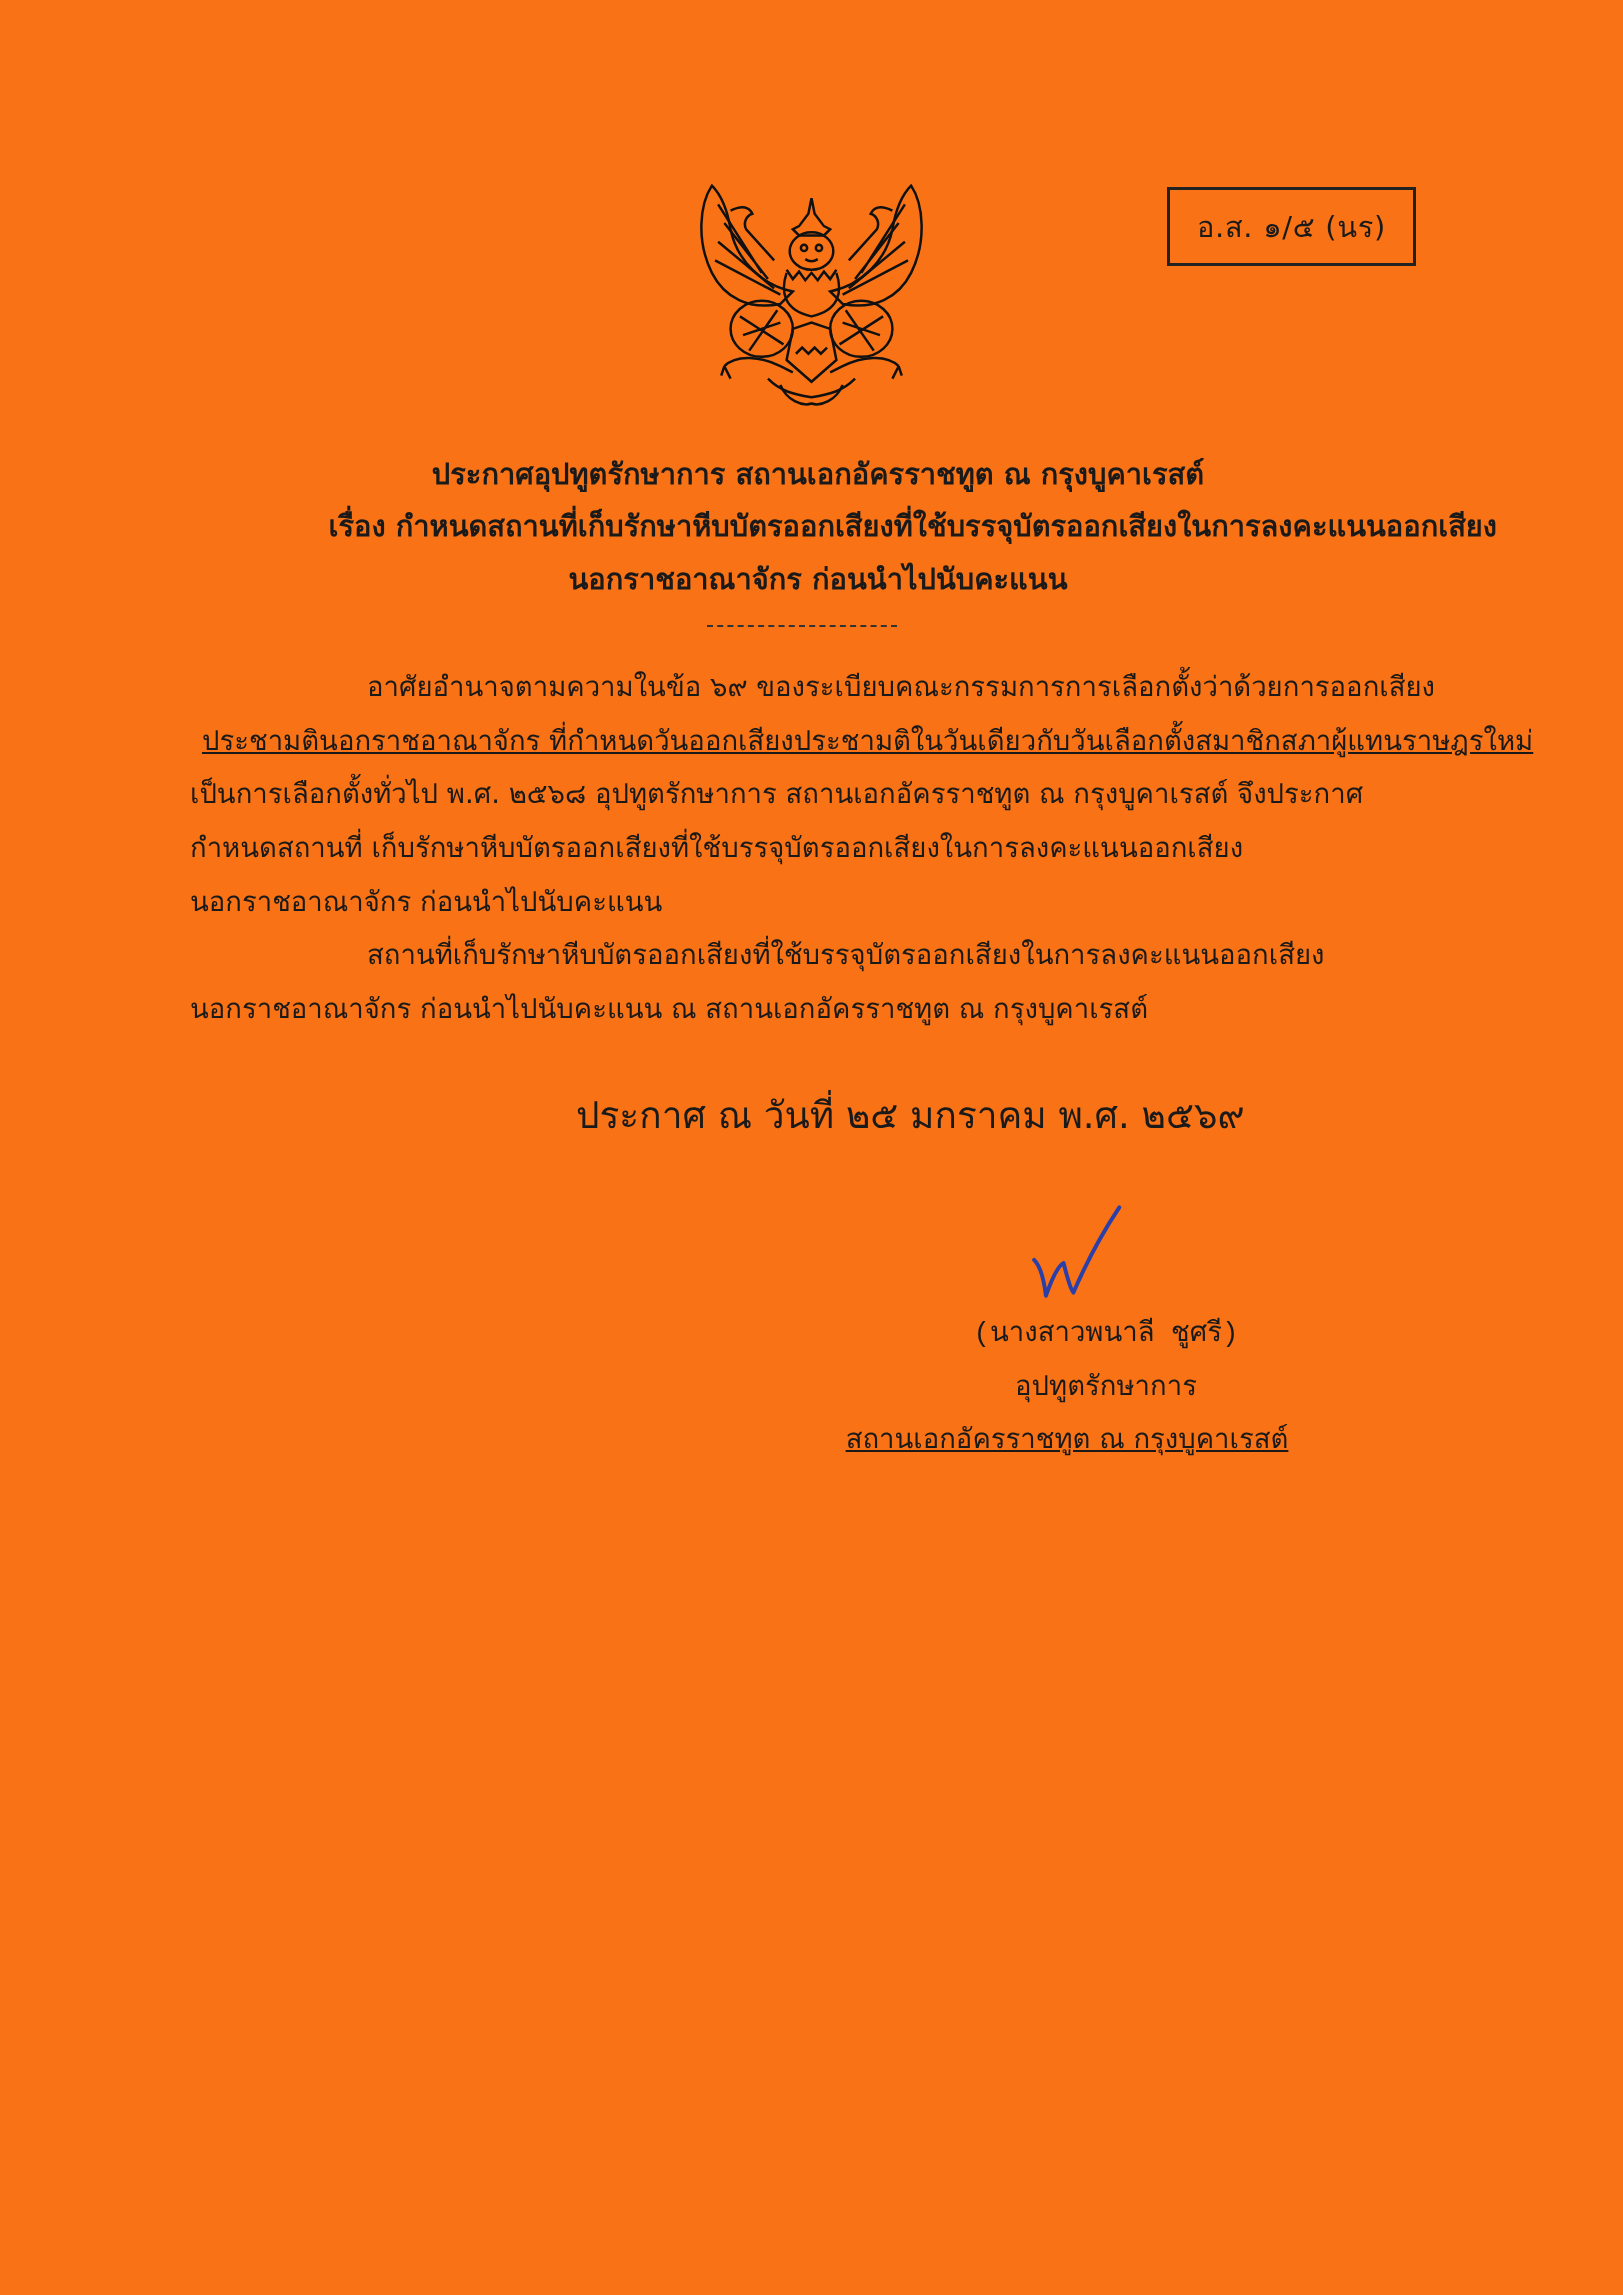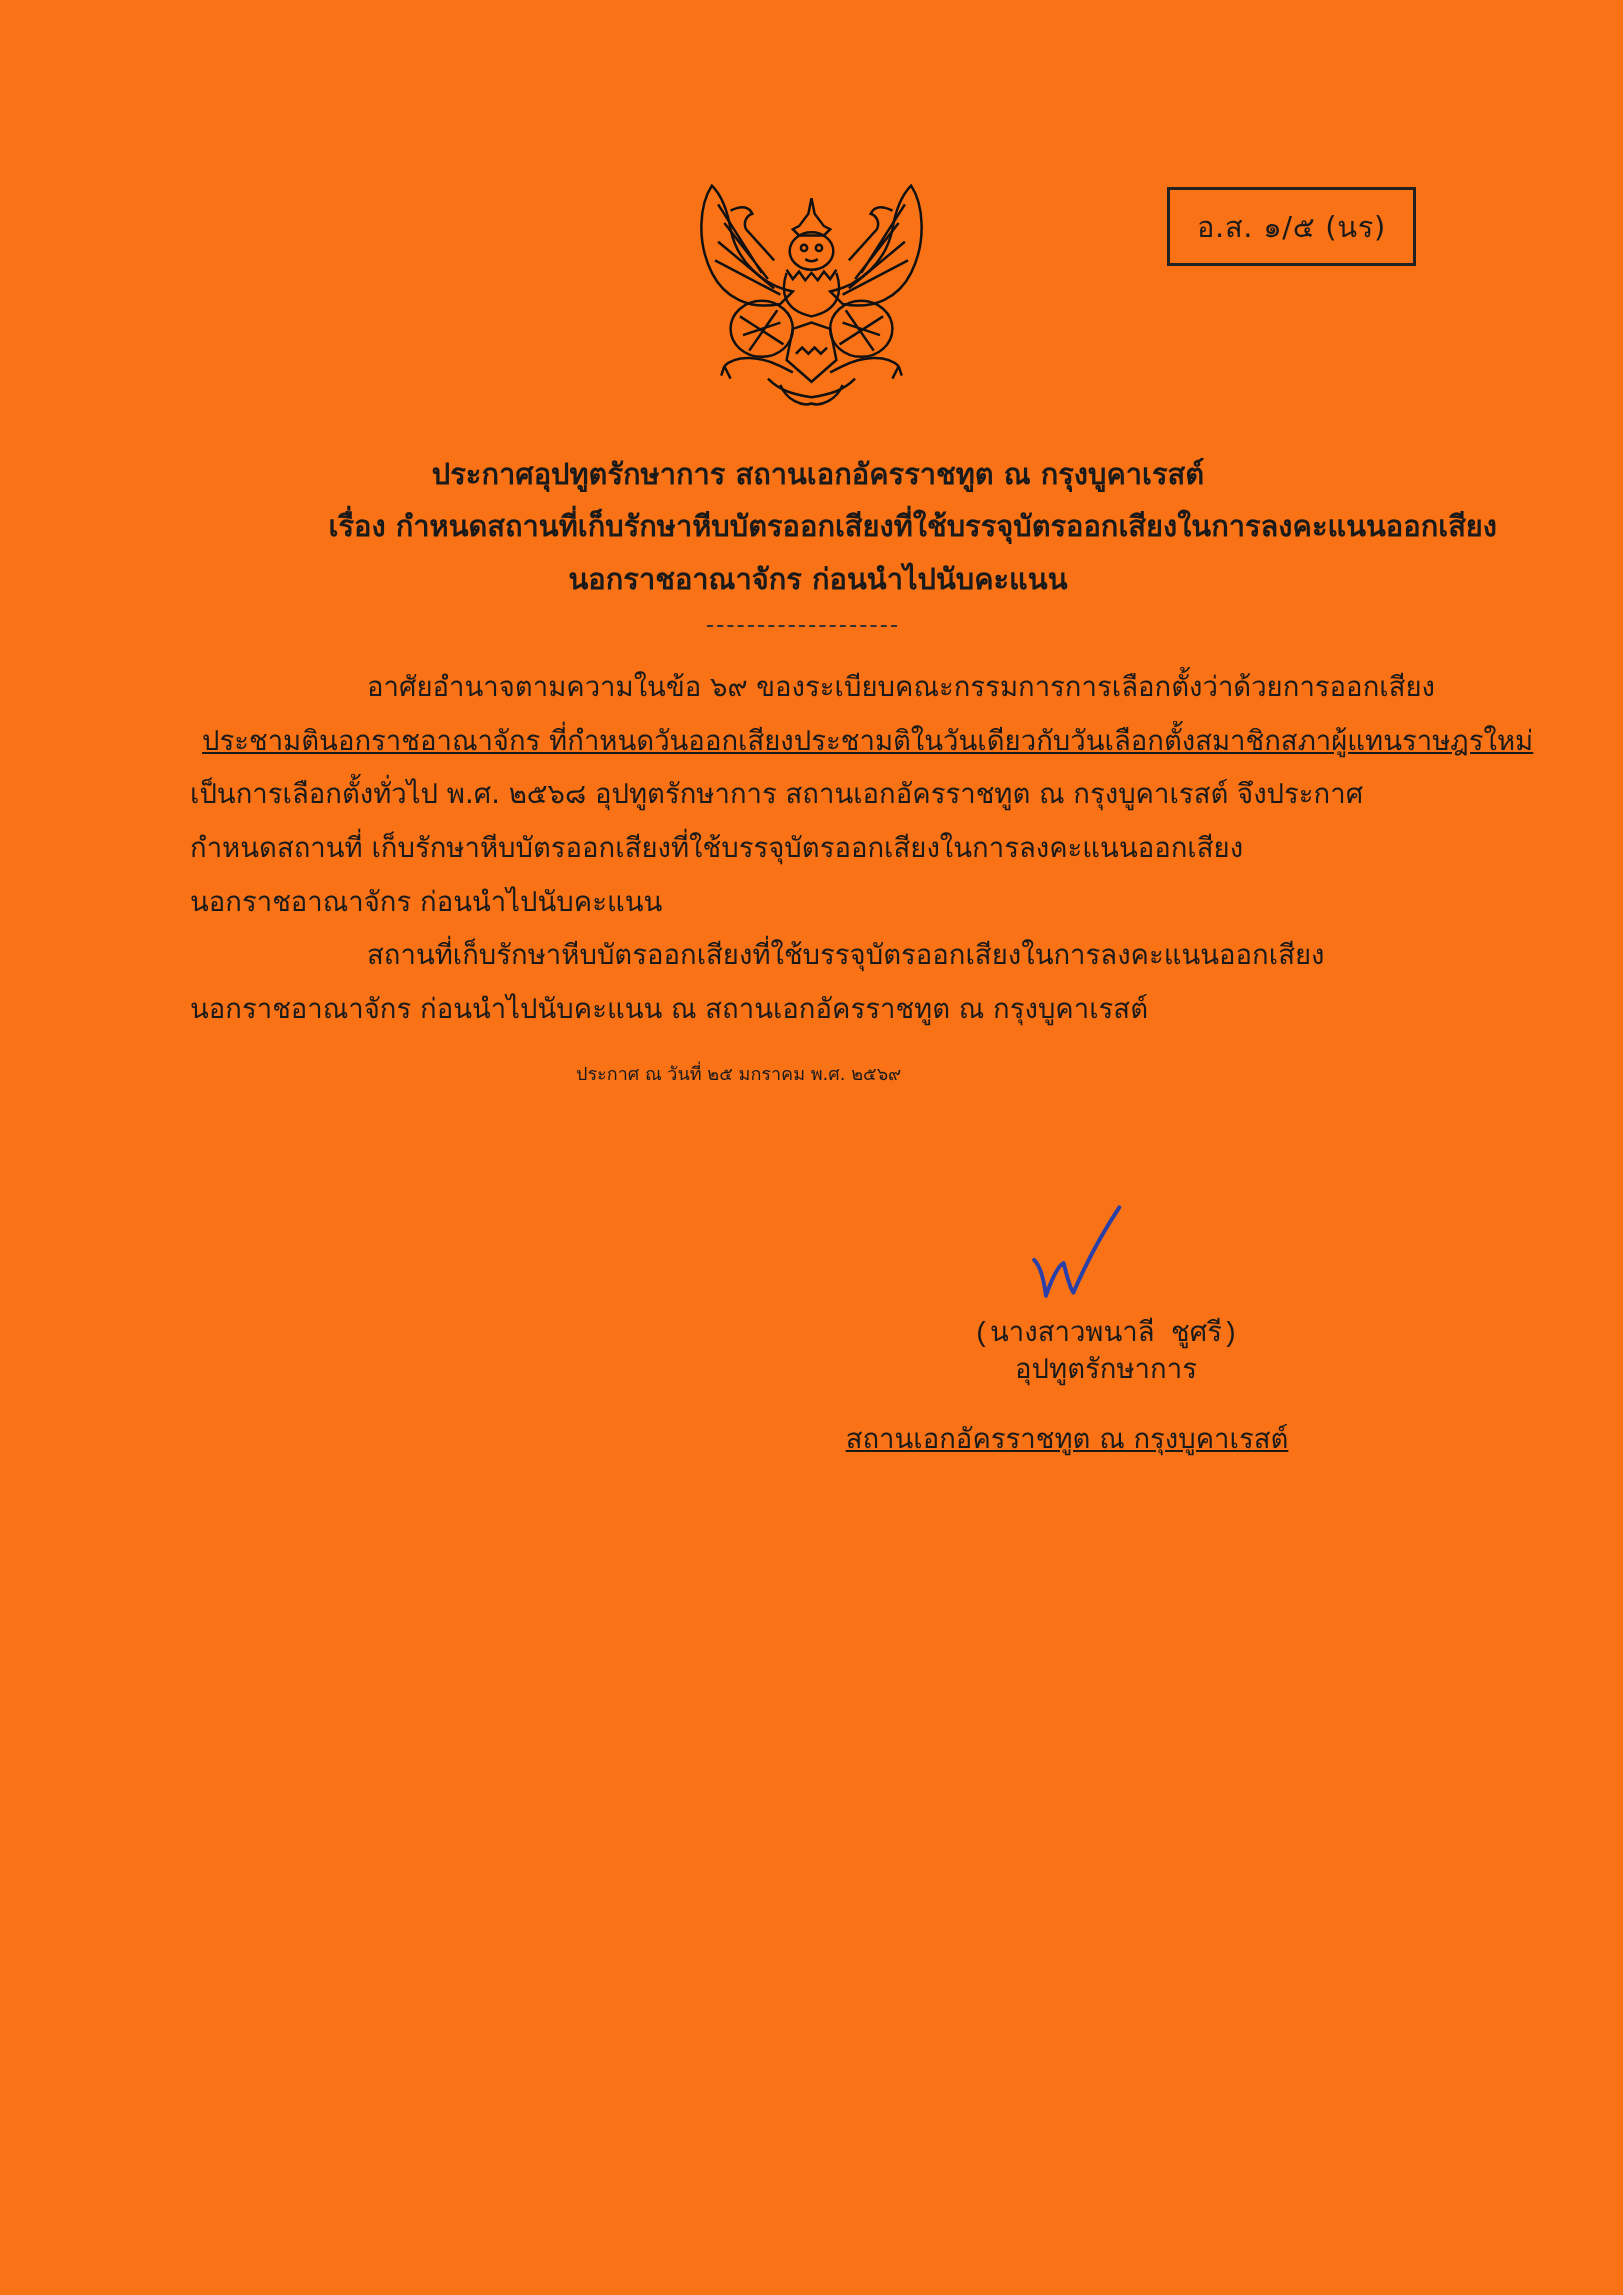--- a/index.html
+++ b/index.html
@@ -17,21 +17,21 @@
   .title-block { position: absolute; left: 183px; width: 1270px; text-align: center;
                  font-weight: bold; font-size: 29px; }
   .title-line { position: absolute; left: 0; width: 100%; text-align: center; white-space: nowrap; margin-top: 12px; }
 
   .divider { position: absolute; left: 707px; top: 625px; width: 190px; height: 0;
              border-top: 2px dashed #333; }
 
   .body-text { position: absolute; left: 190px; width: 1231px; font-size: 27.5px; }
   .bline { position: absolute; white-space: nowrap; }
 
-  .date-line { position: absolute; left: 576px; top: 1059px; font-size: 18px; white-space: nowrap; }
+  .date-line { position: absolute; left: 576px; top: 1085px; font-size: 37px; white-space: nowrap; }
 
   .signature { position: absolute; left: 1021px; top: 1204px; width: 118px; height: 105px; }
 
   .sig-block { position: absolute; left: 838px; top: 1309px; width: 458px; font-size: 27.5px; }
   .sig-line { position: absolute; left: 0; width: 100%; text-align: center; white-space: nowrap; }
 </style>
 </head>
 <body>
 
 <div class="page">
@@ -102,18 +102,18 @@
   <div class="date-line">ประกาศ ณ วันที่ ๒๕ มกราคม พ.ศ. ๒๕๖๙</div>
 
   <div class="signature">
     <svg viewBox="0 0 180 160" width="118" height="105" fill="none" stroke="#2a3fa8" stroke-width="6" stroke-linecap="round" stroke-linejoin="round">
       <path d="M20 85 C30 95 35 115 38 140 C45 120 55 95 65 90 C70 110 75 130 80 135 C95 100 120 50 150 5"></path>
     </svg>
   </div>
 
   <div class="sig-block">
     <div class="sig-line" style="top:0px; left:39px;font-family:Liberation Mono, monospace;">(นางสาวพนาลี ชูศรี)</div>
-    <div class="sig-line" style="top:37px; left:39px;">อุปทูตรักษาการ</div>
+    <div class="sig-line" style="top:54px; left:39px;">อุปทูตรักษาการ</div>
     <div class="sig-line" style="top:107px;text-decoration:underline;">สถานเอกอัครราชทูต ณ กรุงบูคาเรสต์</div>
   </div>
 
 </div>
 
 
 </body></html>

